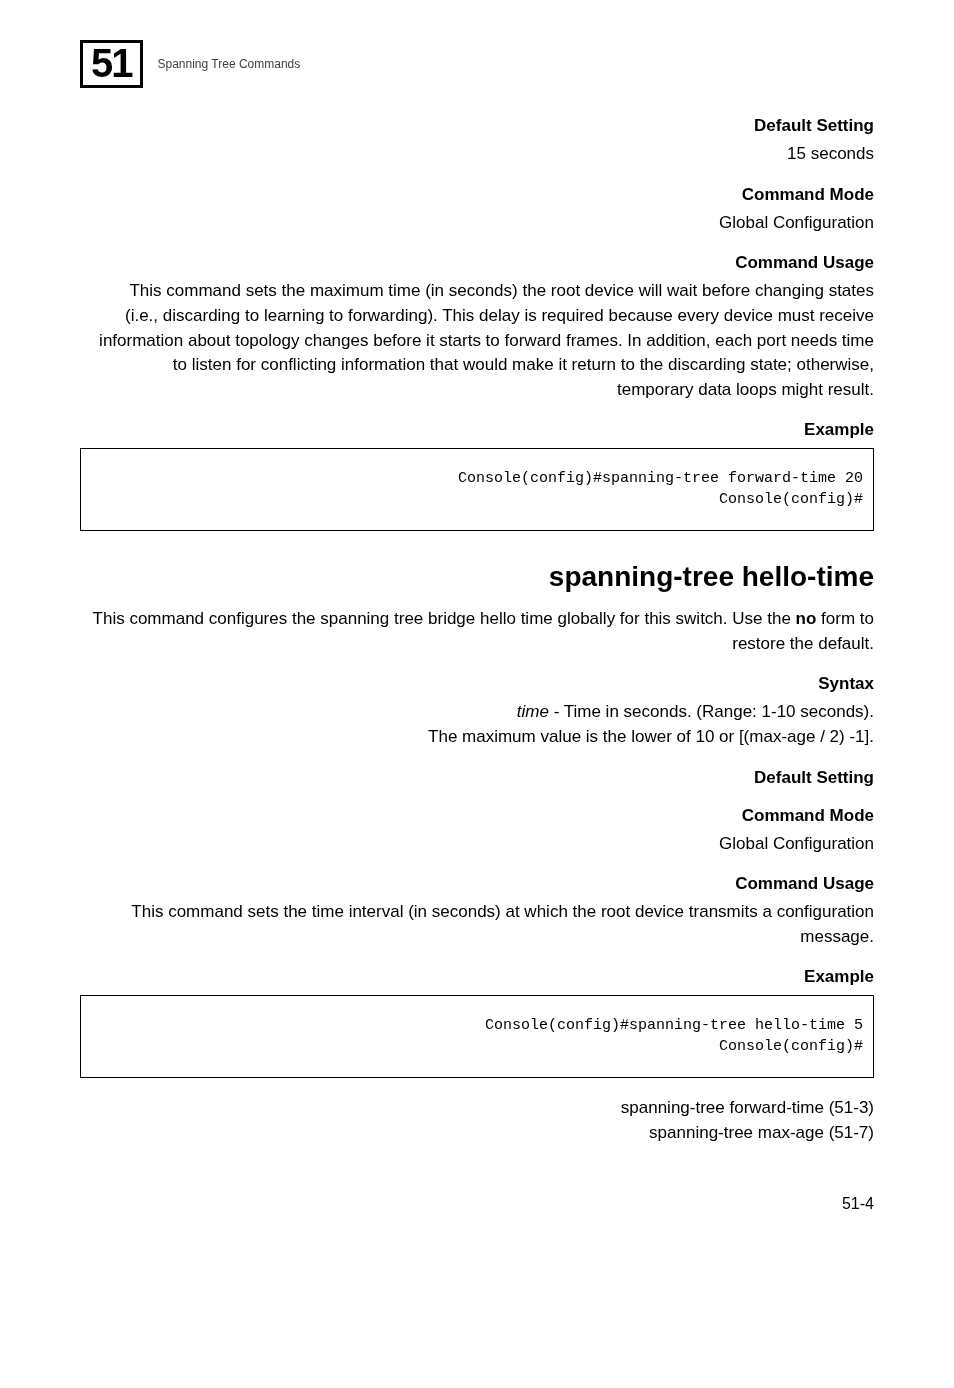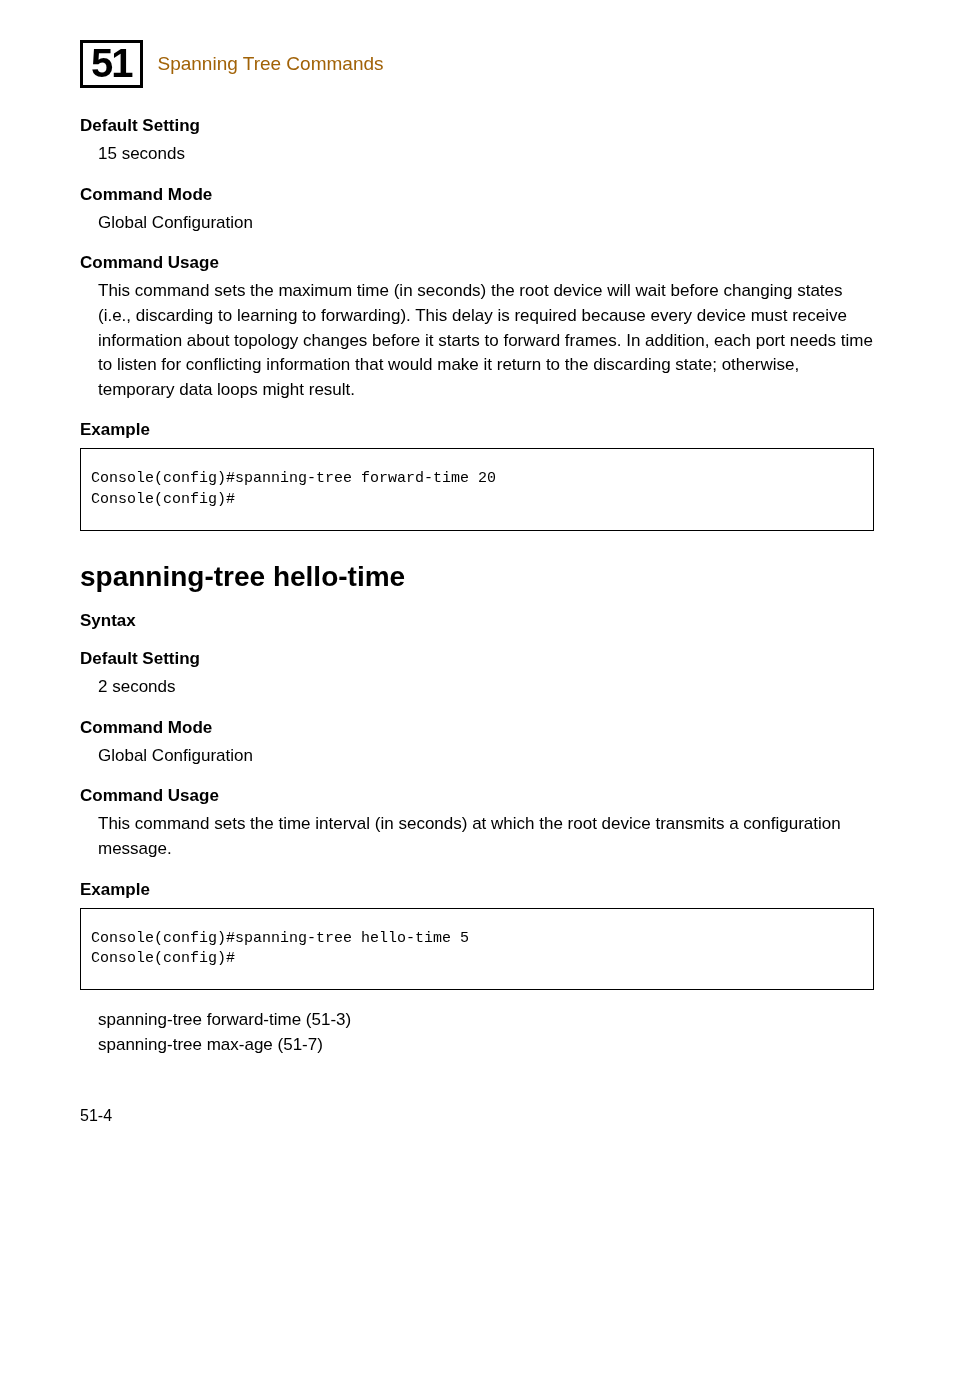--- a/index.html
+++ b/index.html
@@ -6,39 +6,40 @@
     margin: 0;
     padding: 0;
     background: #fff;
     font-family: Arial, Helvetica, sans-serif;
     color: #000;
     width: 954px;
   }
   .page {
     padding: 40px 80px 40px 80px;
     box-sizing: border-box;
+    text-align: right;
   }
   .header {
     display: flex;
     align-items: center;
     margin-bottom: 28px;
   }
   .chapter-box {
     border: 3px solid #000;
     padding: 0px 8px 2px 8px;
     font-size: 40px;
     font-weight: 900;
     font-family: Arial, Helvetica, sans-serif;
     letter-spacing: -2px;
     margin-right: 15px;
     line-height: 1;
   }
   .header-title {
-    font-size: 19px;
-    color: #a16207;
+    font-size: 12px;
+    color: #404040;
   }
   .section-header {
     font-weight: bold;
     font-size: 17px;
     margin-top: 18px;
     margin-bottom: 6px;
   }
   .body-text {
     font-size: 17px;
     line-height: 1.45;
@@ -103,25 +104,31 @@
 
   <div class="section-header">Command Usage</div>
   <div class="body-text">This command sets the maximum time (in seconds) the root device will wait before changing states (i.e., discarding to learning to forwarding). This delay is required because every device must receive information about topology changes before it starts to forward frames. In addition, each port needs time to listen for conflicting information that would make it return to the discarding state; otherwise, temporary data loops might result.</div>
 
   <div class="section-header">Example</div>
   <div class="code-block">Console(config)#spanning-tree forward-time 20
 Console(config)#</div>
 
   <div class="main-heading">spanning-tree hello-time</div>
 
+  <div class="intro-text">
+    <span>This command configures the spanning tree bridge hello time globally for this switch. Use the </span><span class="bold">no</span><span> form to restore the default.</span>
+  </div>
 
   <div class="section-header">Syntax</div>
+  <div class="sub-indent">
+    <span class="italic">time</span><span> - Time in seconds. (Range: 1-10 seconds).</span><br>
+    <span>The maximum value is the lower of 10 or [(max-age / 2) -1].</span>
+  </div>
 
   <div class="section-header">Default Setting</div>
-  <div class="body-text">2 seconds</div>
 
   <div class="section-header">Command Mode</div>
   <div class="body-text">Global Configuration</div>
 
   <div class="section-header">Command Usage</div>
   <div class="body-text">This command sets the time interval (in seconds) at which the root device transmits a configuration message.</div>
 
   <div class="section-header">Example</div>
   <div class="code-block">Console(config)#spanning-tree hello-time 5
 Console(config)#</div>

